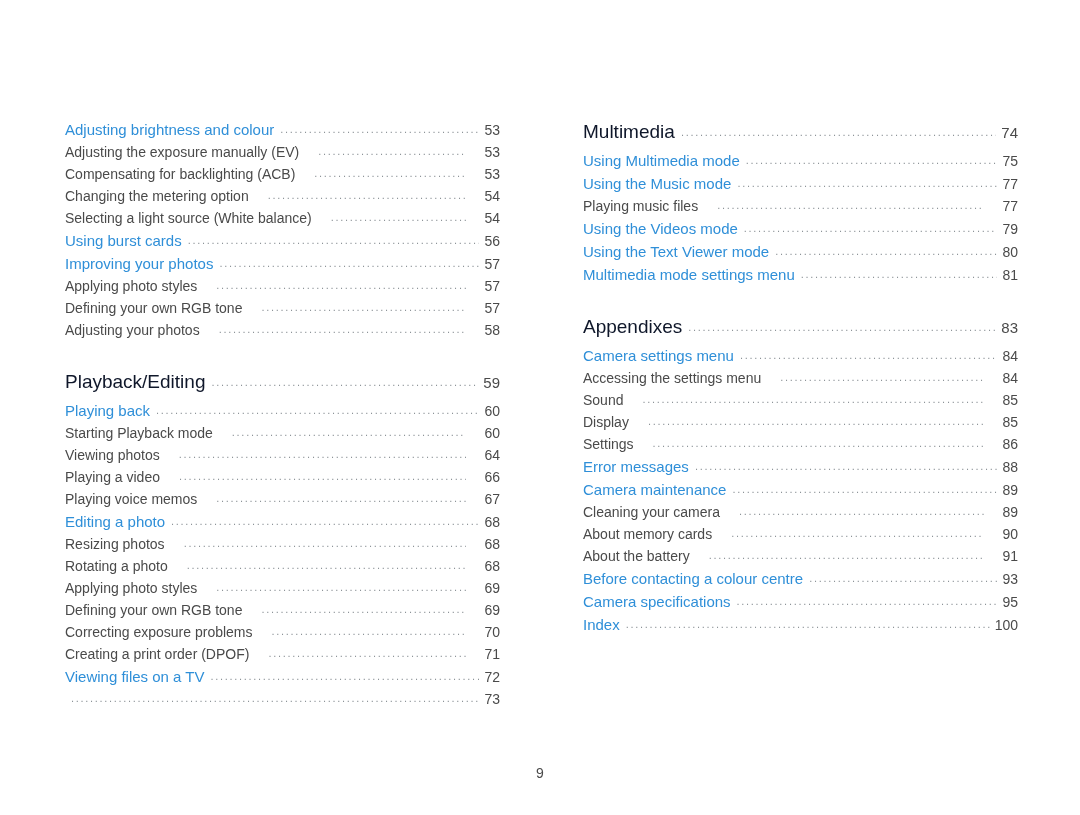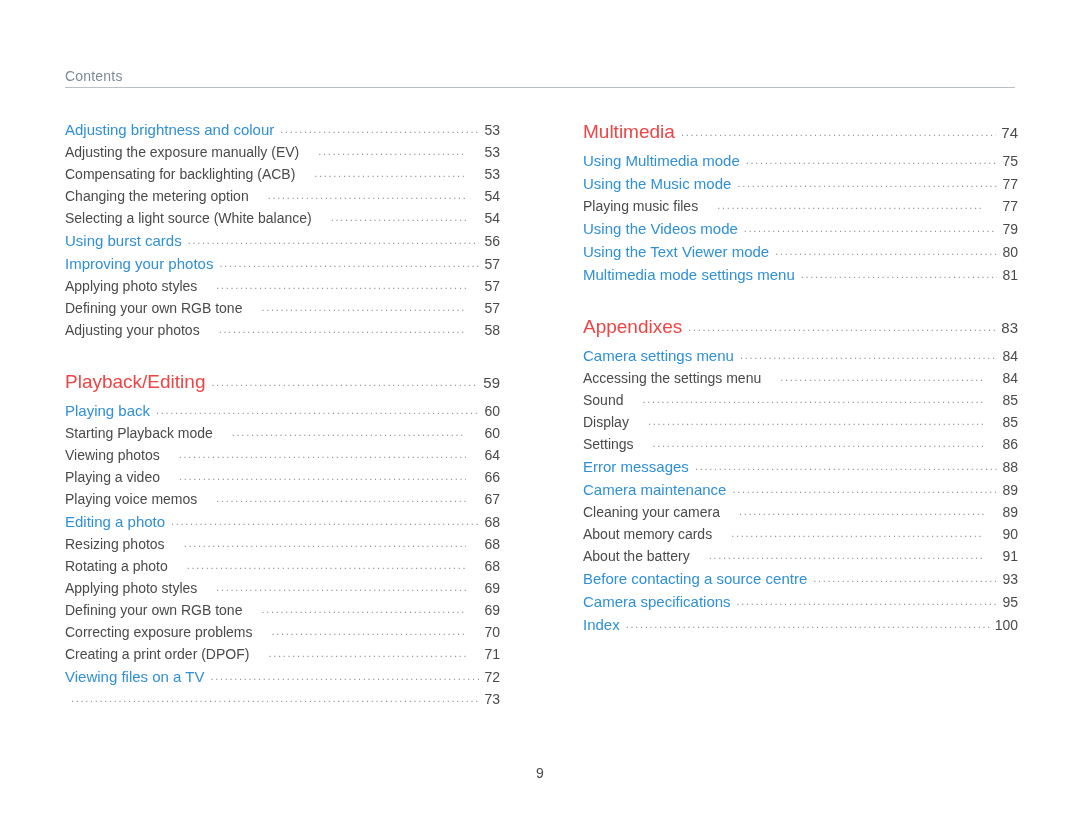--- a/index.html
+++ b/index.html
@@ -73,21 +73,21 @@
   .row .page-no {
     flex: 0 0 auto;
     text-align: center;
     font-size: 14px;
     color: #4a4a4a;
   }
 
   
   .lvl-h1 .label {
     font-size: 19px;
-    color: #ef4444;
+    color: #0f172a;
   }
   .lvl-h1 { margin-bottom: 12px; }
   .lvl-h1 .page-no { font-size: 15px; }
 
   .lvl-h2 .label {
     font-size: 15px;
     color: #2f8fd8;
   }
   .lvl-h2 { margin-bottom: 8px; }
 
@@ -106,24 +106,20 @@
     text-align: center;
     font-size: 14px;
     color: #4a4a4a;
   }
 </style>
 </head>
 <body>
 
 <div class="page">
 
-  <div class="header">
-    <div class="header-title">Contents</div>
-    <div class="header-rule"></div>
-  </div>
 
   <div class="col col-left">
       <div class="toc-group">
         <div class="row lvl-h2">
           <span class="label">Adjusting brightness and colour</span>
           <span class="dots">........................................................................................................................</span>
           <span class="page-no">53</span>
         </div>
         <div class="row lvl-h3">
           <span class="label">Adjusting the exposure manually (EV)</span>
@@ -338,21 +334,21 @@
           <span class="label">About memory cards</span>
           <span class="dots">........................................................................................................................</span>
           <span class="page-no">90</span>
         </div>
         <div class="row lvl-h3">
           <span class="label">About the battery</span>
           <span class="dots">........................................................................................................................</span>
           <span class="page-no">91</span>
         </div>
         <div class="row lvl-h2">
-          <span class="label">Before contacting a source centre</span>
+          <span class="label">Before contacting a colour centre</span>
           <span class="dots">........................................................................................................................</span>
           <span class="page-no">93</span>
         </div>
         <div class="row lvl-h2">
           <span class="label">Camera specifications</span>
           <span class="dots">........................................................................................................................</span>
           <span class="page-no">95</span>
         </div>
         <div class="row lvl-h2">
           <span class="label">Index</span>

